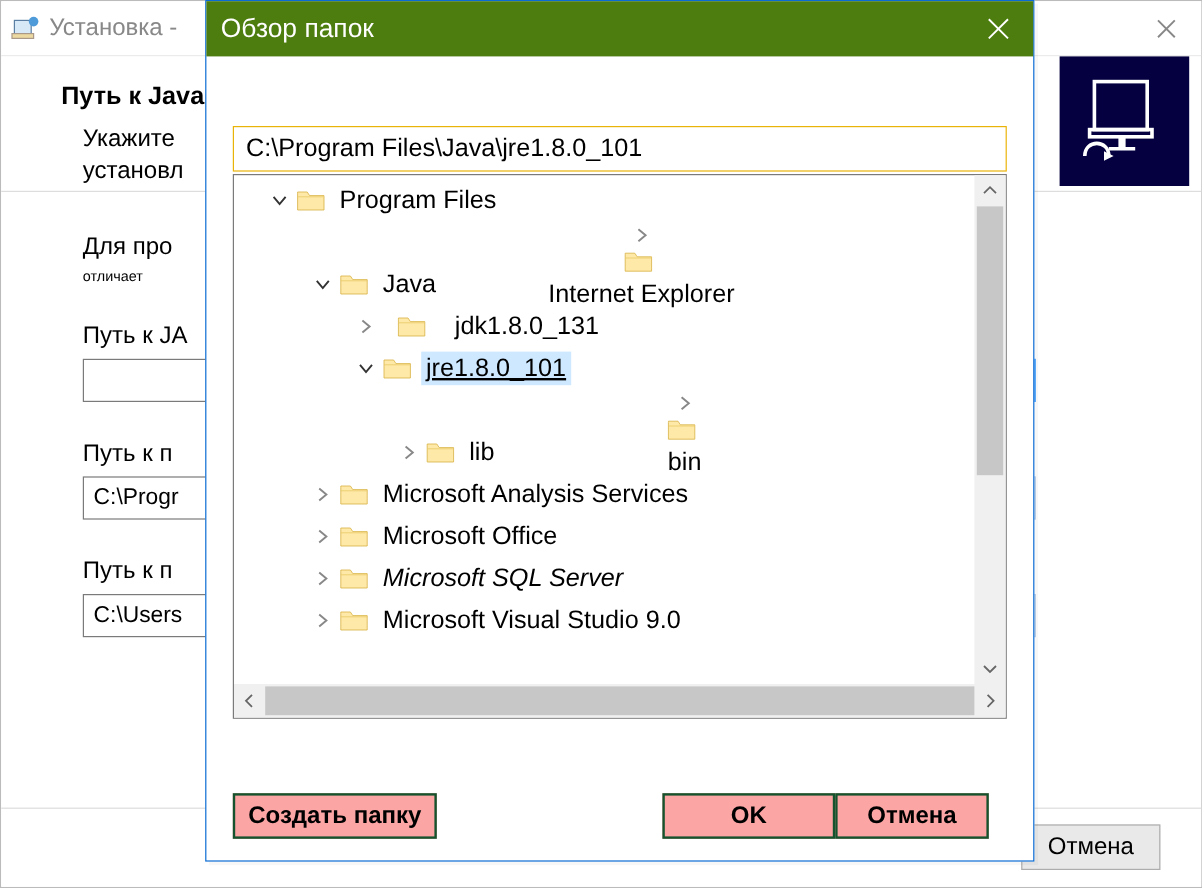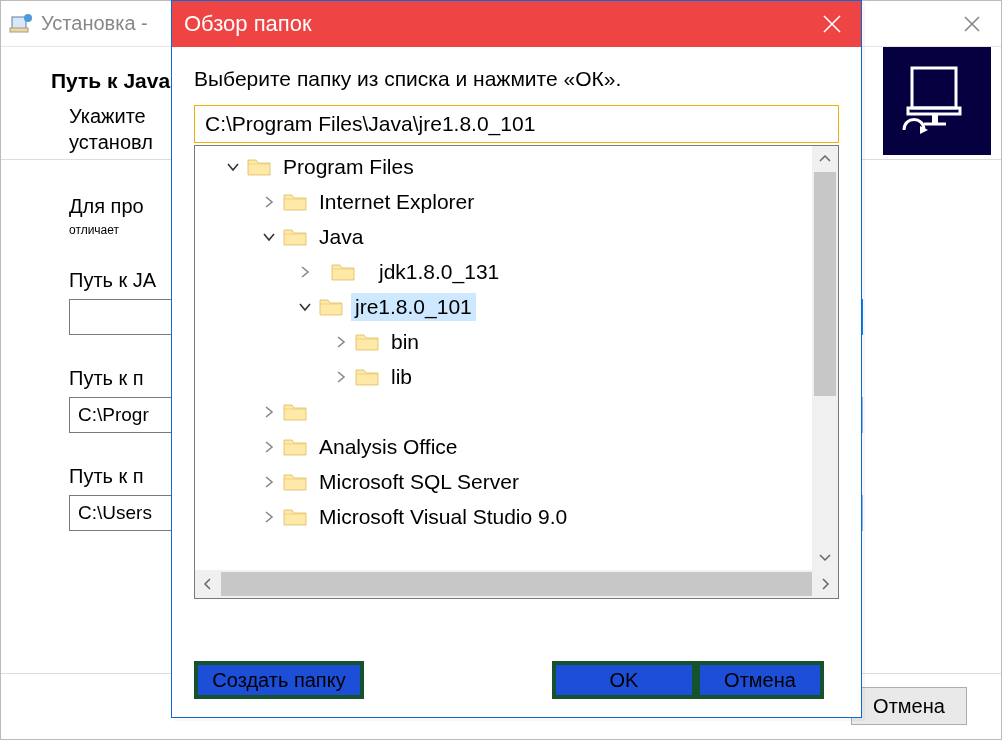--- a/index.html
+++ b/index.html
@@ -84,21 +84,21 @@
   
   .dlg {
     position:absolute; left:171px; top:0;
     width:691px; height:718px;
     background:#fff;
     border:1px solid #0a6bd4;
     box-shadow: 3px 3px 0 rgba(0,0,0,0.03);
   }
   .dlg-titlebar {
     height:46px;
-    background:#ef4444;
+    background:#4d7c0f;
     color:#fff;
     display:flex; align-items:center;
     padding-left:12px;
     font-size:22px;
   }
   .dlg-close {
     position:absolute; right:0; top:0; width:58px; height:46px;
     display:flex;align-items:center;justify-content:center;
     color:#fff; font-size:26px;
   }
@@ -146,29 +146,30 @@
     color:#5a5a5a; font-size:14px;
     flex:0 0 24px;
   }
   .tree-row .fld {
     width:24px; height:20px;
     margin:0 8px 0 2px;
     flex:0 0 24px;
   }
   .tree-row .fld svg { display:block; }
   .tree-row .lbl { padding:2px 4px; border-radius:0; }
-  .tree-row.selected .lbl { background:#cde8ff; }
+  .tree-row.selected .lbl { background:#cde8ff;text-decoration:underline; }
   .tree-row.selected .fld { outline: none; }
 
   .dlg-btn {
     position:absolute; bottom:18px;
     height:38px;
-    background:#1d4ed8; border:4px solid #14532d;
+    background:#fca5a5; border:2px solid #14532d;
     display:flex;align-items:center;justify-content:center;
     font-size:20px;
+    font-weight:bold;
   }
 </style>
 </head>
 <body>
 
 <div class="parent-win">
   <div class="parent-titlebar">
     <span class="parent-title-icon">
       <svg width="24" height="24" viewBox="0 0 24 24">
         <rect x="3" y="5" width="14" height="12" fill="#d7e8f7" stroke="#5a7fa3"></rect>
@@ -224,152 +225,152 @@
 <div class="dlg">
   <div class="dlg-titlebar">
     <span>Обзор папок</span>
     <div class="dlg-close">
       <svg width="20" height="20" viewBox="0 0 20 20">
           <path d="M2 2 L18 18 M18 2 L2 18" stroke="#fff" stroke-width="1.6"></path>
         </svg>
     </div>
   </div>
 
-  <div class="dlg-prompt">Выберите папку из списка и нажмите «ОК».</div>
 
   <div class="dlg-path">C:\Program Files\Java\jre1.8.0_101</div>
 
   <div class="tree-wrap">
     <div class="tree" id="tree">
         <div class="tree-row" style="padding-left: 26px;">
           <span class="chev">
             <svg width="14" height="14" viewBox="0 0 14 14">
               <path d="M2 4 L7 10 L12 4" stroke="#333" stroke-width="1.6" fill="none"></path>
             </svg>
           </span>
           <span class="fld">
             <svg width="24" height="20" viewBox="0 0 24 20">
               <path d="M1 4 L1 18 L23 18 L23 6 L11 6 L9 3 L1 3 Z" fill="#ffe9a8" stroke="#d9b44a" stroke-width="0.7"></path>
               <path d="M1 7 L23 7" stroke="#e9ca6a" stroke-width="0.7"></path>
             </svg>
           </span>
           <span class="lbl">Program Files</span>
         </div>
+        <div class="tree-row" style="padding-left: 62px; flex-direction: column;">
+          <span class="chev">
+            <svg width="14" height="14" viewBox="0 0 14 14">
+              <path d="M4 2 L10 7 L4 12" stroke="#888" stroke-width="1.6" fill="none"></path>
+            </svg>
+          </span>
+          <span class="fld">
+            <svg width="24" height="20" viewBox="0 0 24 20">
+              <path d="M1 4 L1 18 L23 18 L23 6 L11 6 L9 3 L1 3 Z" fill="#ffe9a8" stroke="#d9b44a" stroke-width="0.7"></path>
+              <path d="M1 7 L23 7" stroke="#e9ca6a" stroke-width="0.7"></path>
+            </svg>
+          </span>
+          <span class="lbl">Internet Explorer</span>
+        </div>
         <div class="tree-row" style="padding-left: 62px;">
           <span class="chev">
             <svg width="14" height="14" viewBox="0 0 14 14">
-              <path d="M4 2 L10 7 L4 12" stroke="#888" stroke-width="1.6" fill="none"></path>
-            </svg>
-          </span>
-          <span class="fld">
-            <svg width="24" height="20" viewBox="0 0 24 20">
-              <path d="M1 4 L1 18 L23 18 L23 6 L11 6 L9 3 L1 3 Z" fill="#ffe9a8" stroke="#d9b44a" stroke-width="0.7"></path>
-              <path d="M1 7 L23 7" stroke="#e9ca6a" stroke-width="0.7"></path>
-            </svg>
-          </span>
-          <span class="lbl">Internet Explorer</span>
+              <path d="M2 4 L7 10 L12 4" stroke="#333" stroke-width="1.6" fill="none"></path>
+            </svg>
+          </span>
+          <span class="fld">
+            <svg width="24" height="20" viewBox="0 0 24 20">
+              <path d="M1 4 L1 18 L23 18 L23 6 L11 6 L9 3 L1 3 Z" fill="#ffe9a8" stroke="#d9b44a" stroke-width="0.7"></path>
+              <path d="M1 7 L23 7" stroke="#e9ca6a" stroke-width="0.7"></path>
+            </svg>
+          </span>
+          <span class="lbl">Java</span>
+        </div>
+        <div class="tree-row" style="padding-left: 98px; gap: 12px;">
+          <span class="chev">
+            <svg width="14" height="14" viewBox="0 0 14 14">
+              <path d="M4 2 L10 7 L4 12" stroke="#888" stroke-width="1.6" fill="none"></path>
+            </svg>
+          </span>
+          <span class="fld">
+            <svg width="24" height="20" viewBox="0 0 24 20">
+              <path d="M1 4 L1 18 L23 18 L23 6 L11 6 L9 3 L1 3 Z" fill="#ffe9a8" stroke="#d9b44a" stroke-width="0.7"></path>
+              <path d="M1 7 L23 7" stroke="#e9ca6a" stroke-width="0.7"></path>
+            </svg>
+          </span>
+          <span class="lbl">jdk1.8.0_131</span>
+        </div>
+        <div class="tree-row selected" style="padding-left: 98px;">
+          <span class="chev">
+            <svg width="14" height="14" viewBox="0 0 14 14">
+              <path d="M2 4 L7 10 L12 4" stroke="#333" stroke-width="1.6" fill="none"></path>
+            </svg>
+          </span>
+          <span class="fld">
+            <svg width="24" height="20" viewBox="0 0 24 20">
+              <path d="M1 4 L1 18 L23 18 L23 6 L11 6 L9 3 L1 3 Z" fill="#ffe9a8" stroke="#d9b44a" stroke-width="0.7"></path>
+              <path d="M1 7 L23 7" stroke="#e9ca6a" stroke-width="0.7"></path>
+            </svg>
+          </span>
+          <span class="lbl">jre1.8.0_101</span>
+        </div>
+        <div class="tree-row" style="padding-left: 134px; flex-direction: column;">
+          <span class="chev">
+            <svg width="14" height="14" viewBox="0 0 14 14">
+              <path d="M4 2 L10 7 L4 12" stroke="#888" stroke-width="1.6" fill="none"></path>
+            </svg>
+          </span>
+          <span class="fld">
+            <svg width="24" height="20" viewBox="0 0 24 20">
+              <path d="M1 4 L1 18 L23 18 L23 6 L11 6 L9 3 L1 3 Z" fill="#ffe9a8" stroke="#d9b44a" stroke-width="0.7"></path>
+              <path d="M1 7 L23 7" stroke="#e9ca6a" stroke-width="0.7"></path>
+            </svg>
+          </span>
+          <span class="lbl">bin</span>
+        </div>
+        <div class="tree-row" style="padding-left: 134px;">
+          <span class="chev">
+            <svg width="14" height="14" viewBox="0 0 14 14">
+              <path d="M4 2 L10 7 L4 12" stroke="#888" stroke-width="1.6" fill="none"></path>
+            </svg>
+          </span>
+          <span class="fld">
+            <svg width="24" height="20" viewBox="0 0 24 20">
+              <path d="M1 4 L1 18 L23 18 L23 6 L11 6 L9 3 L1 3 Z" fill="#ffe9a8" stroke="#d9b44a" stroke-width="0.7"></path>
+              <path d="M1 7 L23 7" stroke="#e9ca6a" stroke-width="0.7"></path>
+            </svg>
+          </span>
+          <span class="lbl">lib</span>
         </div>
         <div class="tree-row" style="padding-left: 62px;">
           <span class="chev">
             <svg width="14" height="14" viewBox="0 0 14 14">
-              <path d="M2 4 L7 10 L12 4" stroke="#333" stroke-width="1.6" fill="none"></path>
-            </svg>
-          </span>
-          <span class="fld">
-            <svg width="24" height="20" viewBox="0 0 24 20">
-              <path d="M1 4 L1 18 L23 18 L23 6 L11 6 L9 3 L1 3 Z" fill="#ffe9a8" stroke="#d9b44a" stroke-width="0.7"></path>
-              <path d="M1 7 L23 7" stroke="#e9ca6a" stroke-width="0.7"></path>
-            </svg>
-          </span>
-          <span class="lbl">Java</span>
-        </div>
-        <div class="tree-row" style="padding-left: 98px; gap: 12px;">
-          <span class="chev">
-            <svg width="14" height="14" viewBox="0 0 14 14">
-              <path d="M4 2 L10 7 L4 12" stroke="#888" stroke-width="1.6" fill="none"></path>
-            </svg>
-          </span>
-          <span class="fld">
-            <svg width="24" height="20" viewBox="0 0 24 20">
-              <path d="M1 4 L1 18 L23 18 L23 6 L11 6 L9 3 L1 3 Z" fill="#ffe9a8" stroke="#d9b44a" stroke-width="0.7"></path>
-              <path d="M1 7 L23 7" stroke="#e9ca6a" stroke-width="0.7"></path>
-            </svg>
-          </span>
-          <span class="lbl">jdk1.8.0_131</span>
-        </div>
-        <div class="tree-row selected" style="padding-left: 98px;">
-          <span class="chev">
-            <svg width="14" height="14" viewBox="0 0 14 14">
-              <path d="M2 4 L7 10 L12 4" stroke="#333" stroke-width="1.6" fill="none"></path>
-            </svg>
-          </span>
-          <span class="fld">
-            <svg width="24" height="20" viewBox="0 0 24 20">
-              <path d="M1 4 L1 18 L23 18 L23 6 L11 6 L9 3 L1 3 Z" fill="#ffe9a8" stroke="#d9b44a" stroke-width="0.7"></path>
-              <path d="M1 7 L23 7" stroke="#e9ca6a" stroke-width="0.7"></path>
-            </svg>
-          </span>
-          <span class="lbl">jre1.8.0_101</span>
-        </div>
-        <div class="tree-row" style="padding-left: 134px;">
-          <span class="chev">
-            <svg width="14" height="14" viewBox="0 0 14 14">
-              <path d="M4 2 L10 7 L4 12" stroke="#888" stroke-width="1.6" fill="none"></path>
-            </svg>
-          </span>
-          <span class="fld">
-            <svg width="24" height="20" viewBox="0 0 24 20">
-              <path d="M1 4 L1 18 L23 18 L23 6 L11 6 L9 3 L1 3 Z" fill="#ffe9a8" stroke="#d9b44a" stroke-width="0.7"></path>
-              <path d="M1 7 L23 7" stroke="#e9ca6a" stroke-width="0.7"></path>
-            </svg>
-          </span>
-          <span class="lbl">bin</span>
-        </div>
-        <div class="tree-row" style="padding-left: 134px;">
-          <span class="chev">
-            <svg width="14" height="14" viewBox="0 0 14 14">
-              <path d="M4 2 L10 7 L4 12" stroke="#888" stroke-width="1.6" fill="none"></path>
-            </svg>
-          </span>
-          <span class="fld">
-            <svg width="24" height="20" viewBox="0 0 24 20">
-              <path d="M1 4 L1 18 L23 18 L23 6 L11 6 L9 3 L1 3 Z" fill="#ffe9a8" stroke="#d9b44a" stroke-width="0.7"></path>
-              <path d="M1 7 L23 7" stroke="#e9ca6a" stroke-width="0.7"></path>
-            </svg>
-          </span>
-          <span class="lbl">lib</span>
+              <path d="M4 2 L10 7 L4 12" stroke="#888" stroke-width="1.6" fill="none"></path>
+            </svg>
+          </span>
+          <span class="fld">
+            <svg width="24" height="20" viewBox="0 0 24 20">
+              <path d="M1 4 L1 18 L23 18 L23 6 L11 6 L9 3 L1 3 Z" fill="#ffe9a8" stroke="#d9b44a" stroke-width="0.7"></path>
+              <path d="M1 7 L23 7" stroke="#e9ca6a" stroke-width="0.7"></path>
+            </svg>
+          </span>
+          <span class="lbl">Microsoft Analysis Services</span>
         </div>
         <div class="tree-row" style="padding-left: 62px;">
           <span class="chev">
             <svg width="14" height="14" viewBox="0 0 14 14">
               <path d="M4 2 L10 7 L4 12" stroke="#888" stroke-width="1.6" fill="none"></path>
             </svg>
           </span>
           <span class="fld">
             <svg width="24" height="20" viewBox="0 0 24 20">
               <path d="M1 4 L1 18 L23 18 L23 6 L11 6 L9 3 L1 3 Z" fill="#ffe9a8" stroke="#d9b44a" stroke-width="0.7"></path>
               <path d="M1 7 L23 7" stroke="#e9ca6a" stroke-width="0.7"></path>
             </svg>
           </span>
-        </div>
-        <div class="tree-row" style="padding-left: 62px;">
-          <span class="chev">
-            <svg width="14" height="14" viewBox="0 0 14 14">
-              <path d="M4 2 L10 7 L4 12" stroke="#888" stroke-width="1.6" fill="none"></path>
-            </svg>
-          </span>
-          <span class="fld">
-            <svg width="24" height="20" viewBox="0 0 24 20">
-              <path d="M1 4 L1 18 L23 18 L23 6 L11 6 L9 3 L1 3 Z" fill="#ffe9a8" stroke="#d9b44a" stroke-width="0.7"></path>
-              <path d="M1 7 L23 7" stroke="#e9ca6a" stroke-width="0.7"></path>
-            </svg>
-          </span>
-          <span class="lbl">Analysis Office</span>
-        </div>
-        <div class="tree-row" style="padding-left: 62px;">
+          <span class="lbl">Microsoft Office</span>
+        </div>
+        <div class="tree-row" style="padding-left: 62px; font-style: italic;">
           <span class="chev">
             <svg width="14" height="14" viewBox="0 0 14 14">
               <path d="M4 2 L10 7 L4 12" stroke="#888" stroke-width="1.6" fill="none"></path>
             </svg>
           </span>
           <span class="fld">
             <svg width="24" height="20" viewBox="0 0 24 20">
               <path d="M1 4 L1 18 L23 18 L23 6 L11 6 L9 3 L1 3 Z" fill="#ffe9a8" stroke="#d9b44a" stroke-width="0.7"></path>
               <path d="M1 7 L23 7" stroke="#e9ca6a" stroke-width="0.7"></path>
             </svg>

